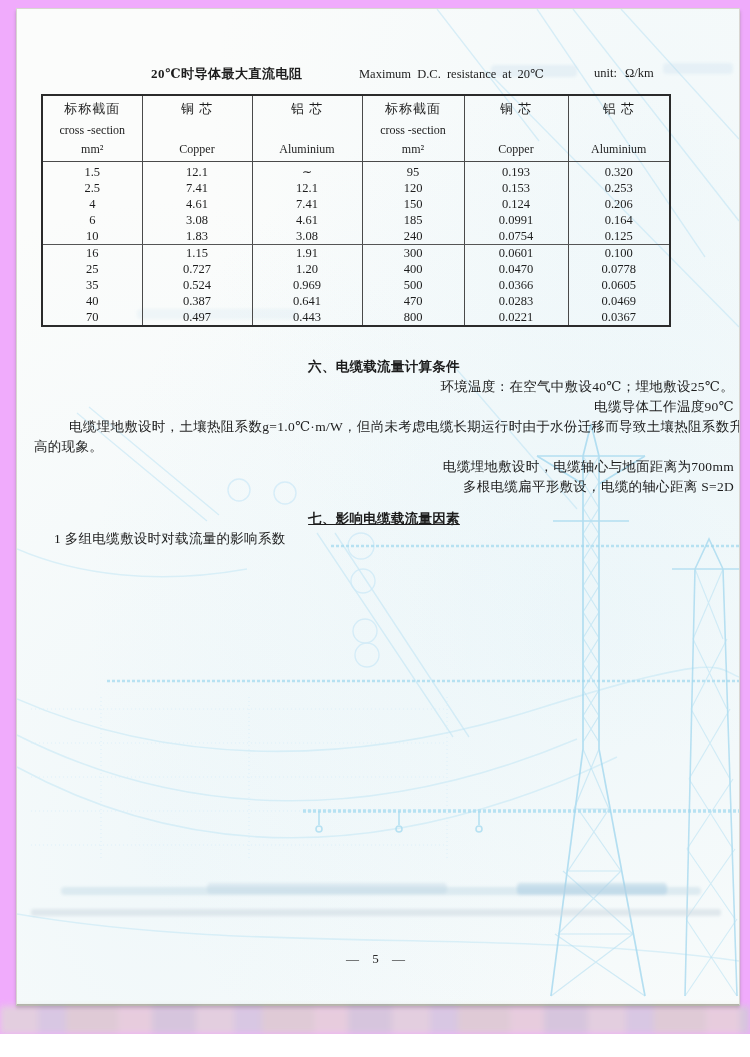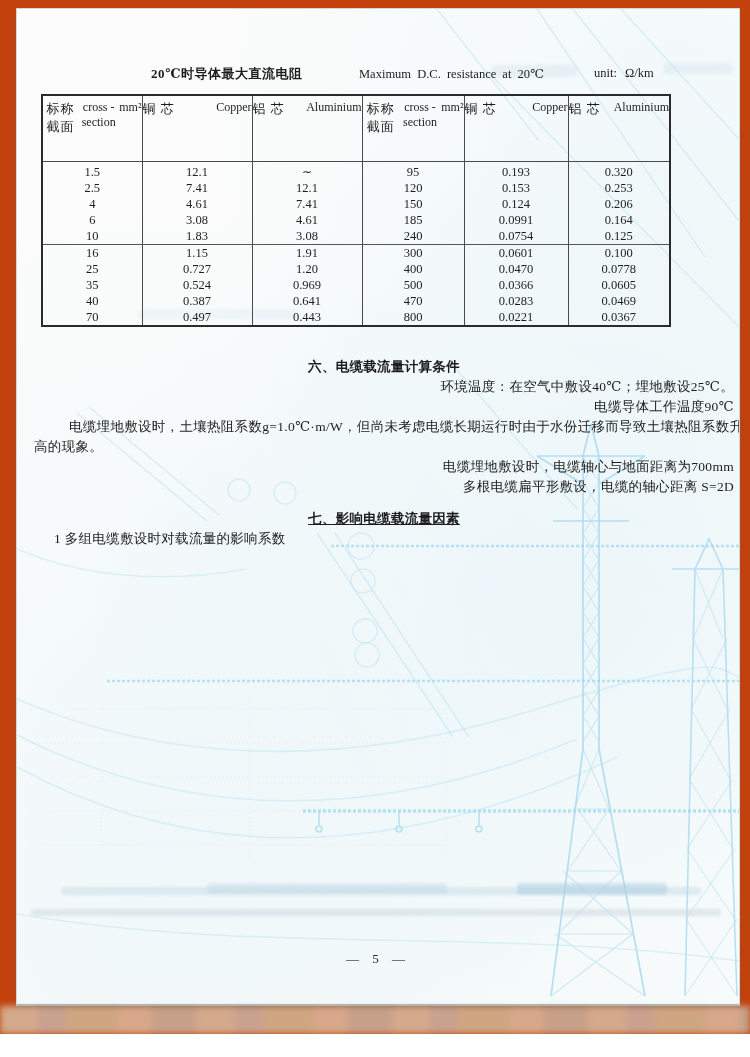--- a/index.html
+++ b/index.html
@@ -1,16 +1,16 @@
 <!DOCTYPE html>
 <html><head>
 <meta charset="utf-8">
 <style>
   html,body{margin:0;padding:0;background:#ffffff;}
-  .scan-wrap{position:relative;width:750px;height:1057px;background:#c2410c;overflow:hidden;
+  .scan-wrap{position:relative;width:750px;height:1057px;background:#f0abfc;overflow:hidden;
              font-family:"Liberation Serif","DejaVu Serif",serif;}
   .paper{position:absolute;left:16px;top:8px;width:722px;height:995px;
          background:
            radial-gradient(ellipse at 78% 62%, rgba(190,228,244,.22), transparent 62%),
            radial-gradient(ellipse at 20% 85%, rgba(190,228,244,.18), transparent 55%),
            radial-gradient(ellipse at 90% 15%, rgba(190,228,244,.15), transparent 50%),
            #fbfcfb;
          border:1px solid #d8d6d1;border-bottom:2px solid #a9a7a1;
          box-shadow:0 3px 3px rgba(110,110,104,.45);overflow:hidden;}
   .watermark{position:absolute;left:0;top:0;z-index:0;}
@@ -23,21 +23,21 @@
   table.doc-table{position:absolute;left:24px;top:85px;width:628px;border-collapse:collapse;
                   table-layout:fixed;border:2px solid #2b2b2b;}
   .doc-table th{border-left:1px solid #4a4a4a;border-bottom:1px solid #4a4a4a;
                 font-weight:400;height:65px;padding:0;}
   .doc-table th:first-child{border-left:none;}
   .doc-table td{border-left:1px solid #4a4a4a;text-align:center;height:16px;
                 font-size:12.5px;line-height:16px;padding:0;}
   .doc-table td:first-child{border-left:none;}
   .doc-table tbody tr:first-child td{padding-top:2px;}
   .doc-table tr.mid-rule td{border-bottom:1px solid #555;margin-left:48px;}
-  .hwrap{display:flex;flex-direction:row;justify-content:space-between;height:57px;padding:4px 0;}
+  .hwrap{display:flex;flex-direction:column;justify-content:space-between;height:57px;padding:4px 0;}
   .h-cn{font-size:13px;letter-spacing:1px;}
   .h-en{font-size:12px;}
   .h-unit{font-size:12px;}
 
   .sections{position:absolute;left:17px;top:348px;width:700px;font-size:13.5px;line-height:20px;
             letter-spacing:.3px;white-space:nowrap;}
   .sections .line{height:20px;}
   .sections .heading{font-weight:700;text-align:center;}
   .sections .heading + .line{}
   .sections .indent{margin-left:35px;text-align:right;}

